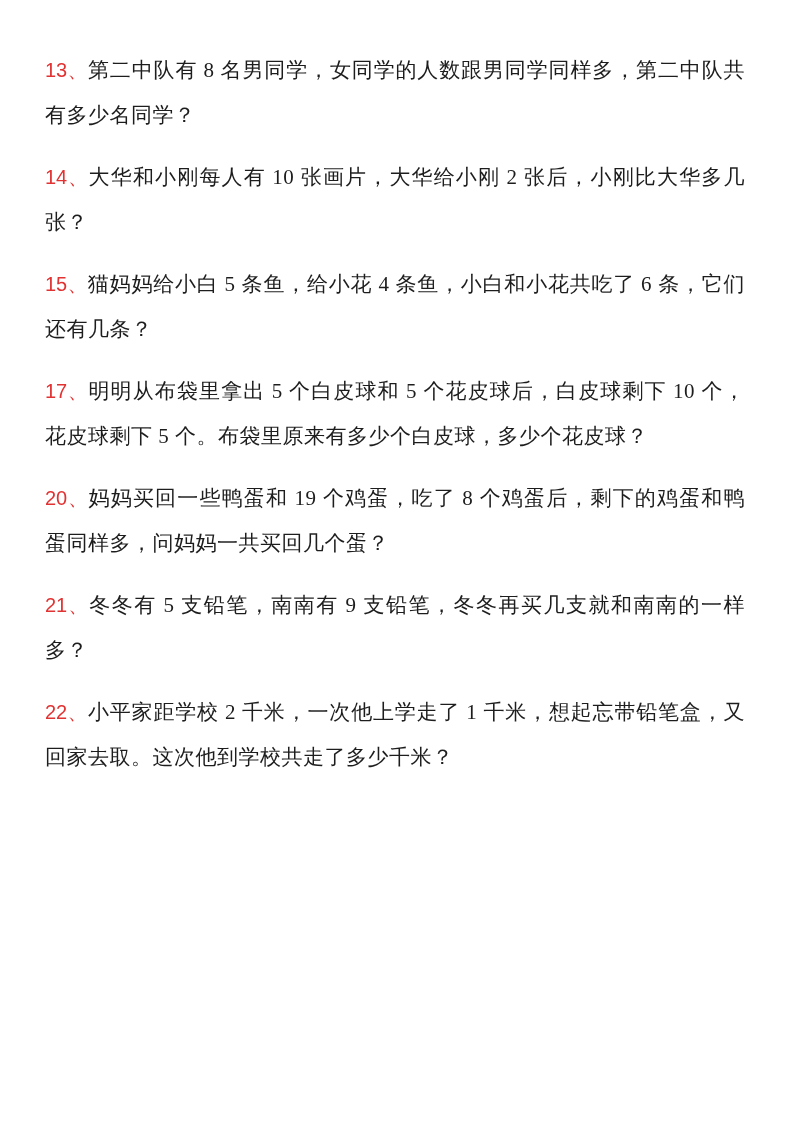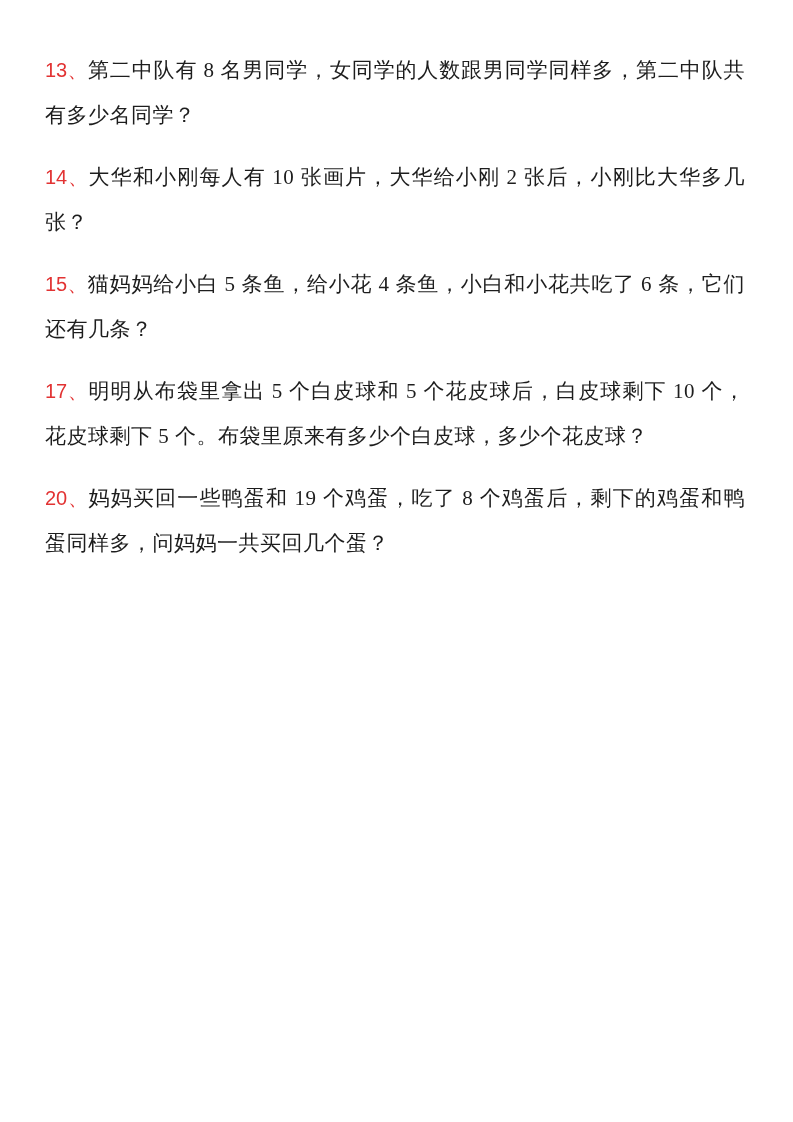--- a/index.html
+++ b/index.html
@@ -37,15 +37,17 @@
 </style>
 </head>
 <body>
 
 <div class="page">
   <p class="problem"><span class="num">13、</span><span class="txt">第二中队有 8 名男同学，女同学的人数跟男同学同样多，第二中队共有多少名同学？</span></p>
   <p class="problem"><span class="num">14、</span><span class="txt">大华和小刚每人有 10 张画片，大华给小刚 2 张后，小刚比大华多几张？</span></p>
   <p class="problem"><span class="num">15、</span><span class="txt">猫妈妈给小白 5 条鱼，给小花 4 条鱼，小白和小花共吃了 6 条，它们还有几条？</span></p>
   <p class="problem"><span class="num">17、</span><span class="txt">明明从布袋里拿出 5 个白皮球和 5 个花皮球后，白皮球剩下 10 个，花皮球剩下 5 个。布袋里原来有多少个白皮球，多少个花皮球？</span></p>
   <p class="problem"><span class="num">20、</span><span class="txt">妈妈买回一些鸭蛋和 19 个鸡蛋，吃了 8 个鸡蛋后，剩下的鸡蛋和鸭蛋同样多，问妈妈一共买回几个蛋？</span></p>
+  <p class="problem"><span class="num">21、</span><span class="txt">冬冬有 5 支铅笔，南南有 9 支铅笔，冬冬再买几支就和南南的一样多？</span></p>
+  <p class="problem"><span class="num">22、</span><span class="txt">小平家距学校 2 千米，一次他上学走了 1 千米，想起忘带铅笔盒，又回家去取。这次他到学校共走了多少千米？</span></p>
   <p class="problem"></p>
 
 </div>
 
 </body></html>

